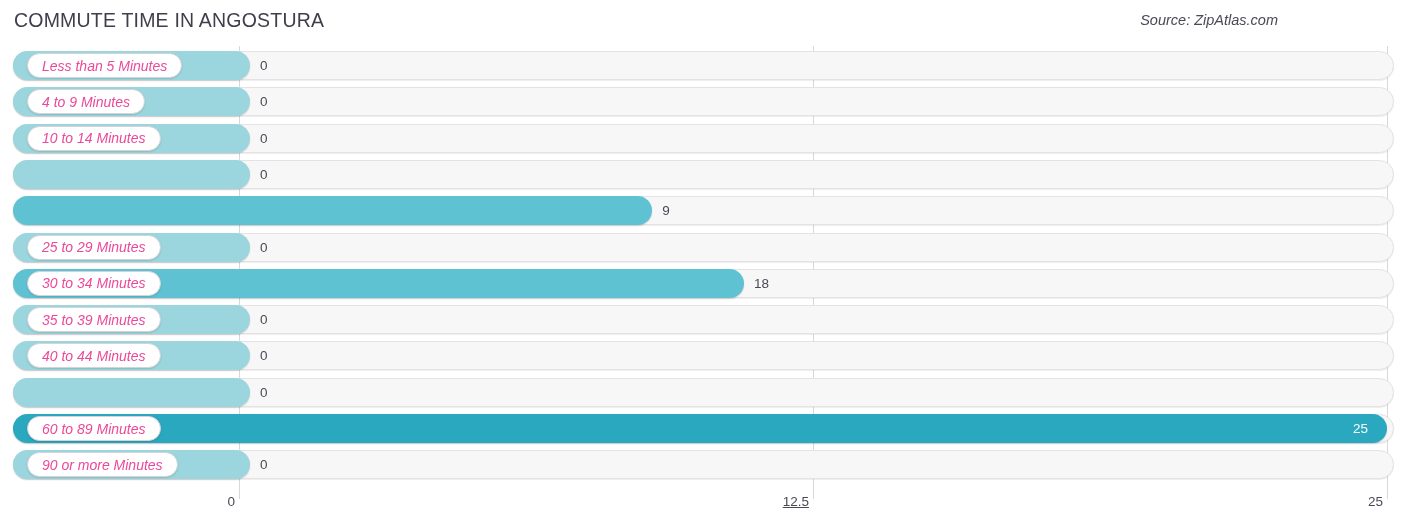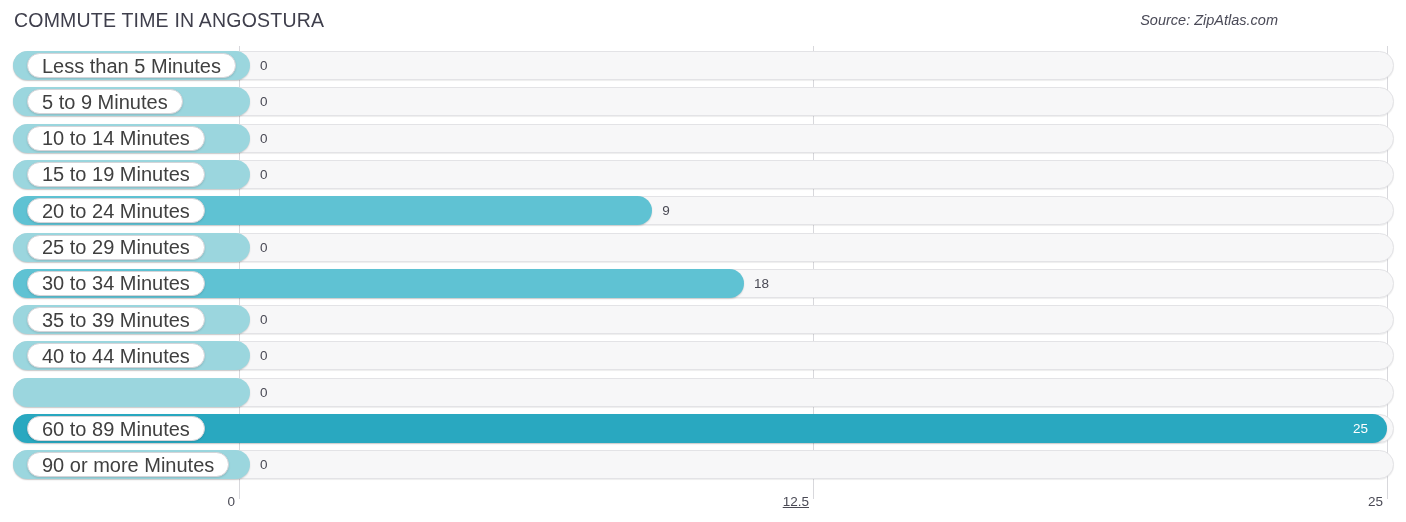--- a/index.html
+++ b/index.html
@@ -113,24 +113,25 @@
     background: #ffffff;
     border: 1px solid #d4d4d8;
     border-radius: 13px;
     box-sizing: border-box;
     display: flex;
     align-items: center;
     padding: 0 14px;
     box-shadow: 0 1px 2px rgba(0,0,0,0.13);
   }
   .label-capsule span {
-    font-size: 20px;
-    color: #404040;
+    font-size: 14px;
+    color: #ec4899;
     white-space: nowrap;
     line-height: 1;
+    font-style: italic;
   }
 
   
   .value-out {
     position: absolute;
     top: 0;
     height: 29px;
     display: flex;
     align-items: center;
     font-size: 13.5px;
@@ -194,46 +195,40 @@
         <div class="bar" style="width: 237px; background: rgb(155, 214, 222);"></div>
         <div class="label-capsule">
           <span>Less than 5 Minutes</span>
         </div>
         <div class="value-out" style="left: 247px;">0</div>
       </div>
       <div class="row" style="top: 41.3px;">
         <div class="track" style="background: rgb(247, 247, 248); border-color: rgb(227, 227, 230);"></div>
         <div class="bar" style="width: 237px; background: rgb(155, 214, 222);"></div>
         <div class="label-capsule">
-          <span>5 to 9 Minutes</span>
+          <span>4 to 9 Minutes</span>
         </div>
         <div class="value-out" style="left: 247px;">0</div>
       </div>
       <div class="row" style="top: 77.6px;">
         <div class="track" style="background: rgb(247, 247, 248); border-color: rgb(227, 227, 230);"></div>
         <div class="bar" style="width: 237px; background: rgb(155, 214, 222);"></div>
         <div class="label-capsule">
           <span>10 to 14 Minutes</span>
         </div>
         <div class="value-out" style="left: 247px;">0</div>
       </div>
       <div class="row" style="top: 113.9px;">
         <div class="track" style="background: rgb(247, 247, 248); border-color: rgb(227, 227, 230);"></div>
         <div class="bar" style="width: 237px; background: rgb(155, 214, 222);"></div>
-        <div class="label-capsule">
-          <span>15 to 19 Minutes</span>
-        </div>
         <div class="value-out" style="left: 247px;">0</div>
       </div>
       <div class="row" style="top: 150.2px;">
         <div class="track" style="background: rgb(247, 247, 248); border-color: rgb(227, 227, 230);"></div>
         <div class="bar" style="width: 639.28px; background: rgb(95, 194, 211);"></div>
-        <div class="label-capsule">
-          <span>20 to 24 Minutes</span>
-        </div>
         <div class="value-out" style="left: 649.28px;">9</div>
       </div>
       <div class="row" style="top: 186.5px;">
         <div class="track" style="background: rgb(247, 247, 248); border-color: rgb(227, 227, 230);"></div>
         <div class="bar" style="width: 237px; background: rgb(155, 214, 222);"></div>
         <div class="label-capsule">
           <span>25 to 29 Minutes</span>
         </div>
         <div class="value-out" style="left: 247px;">0</div>
       </div>

